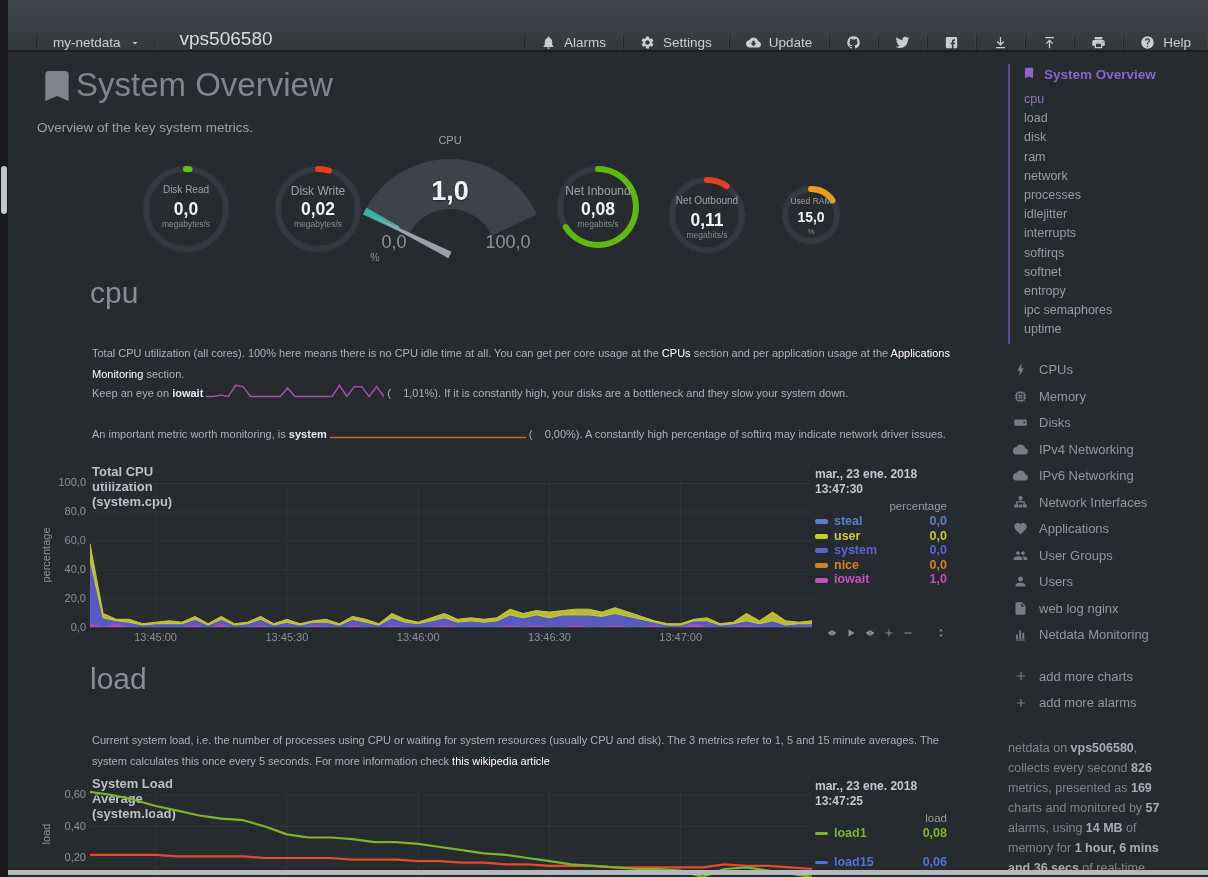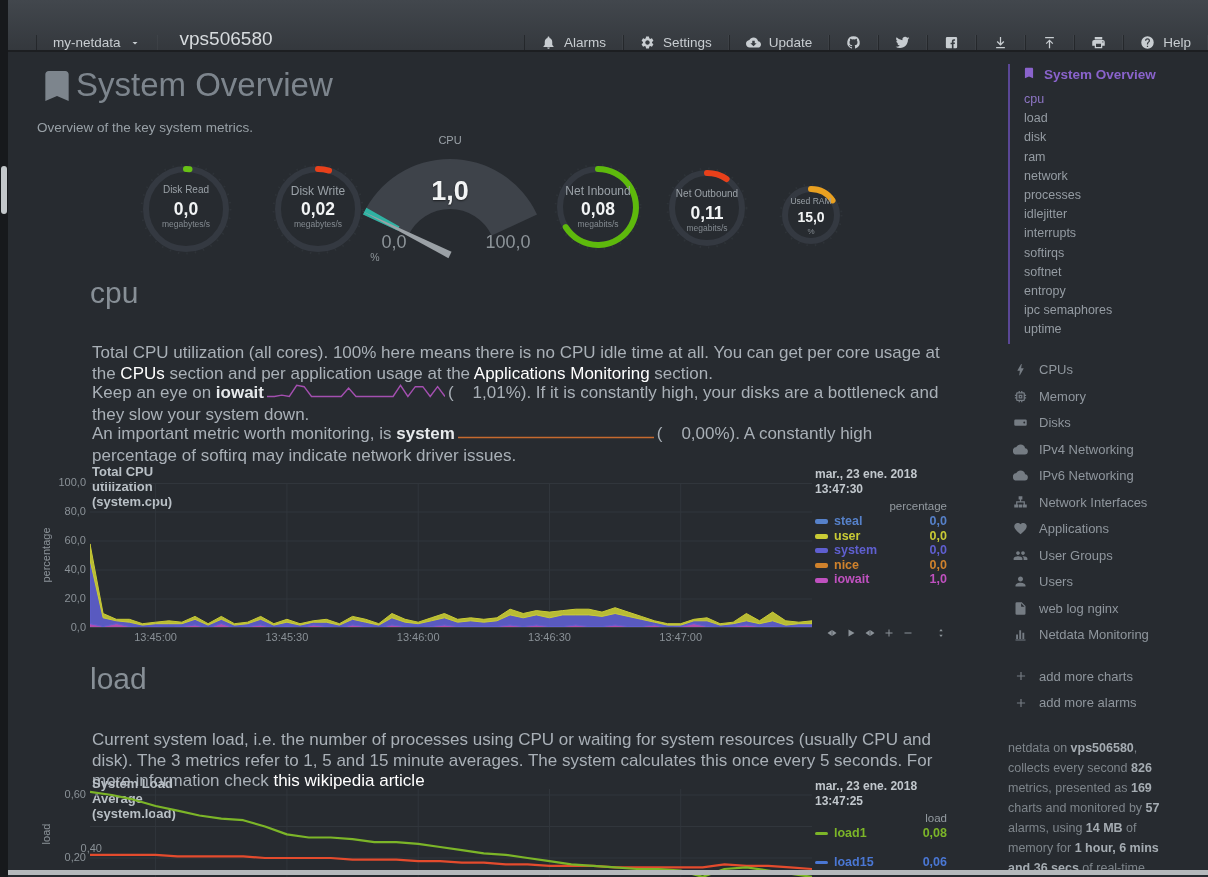--- a/index.html
+++ b/index.html
@@ -21,21 +21,21 @@
   #brand{display:flex;align-items:center;padding:0 22px;color:#d7dbde;font-size:19px;}
   #nav-spacer{flex:1;}
   #menu-btn{margin-left:28px;}
 
   
   #hdr-icon{left:37px;top:66px;color:#7d858d;}
   #hdr-title{left:76px;top:66px;font-size:33px;color:#7d858d;}
   #hdr-sub{left:37px;top:120px;font-size:13.5px;color:#98a0a6;}
 
   h1.sec{position:absolute;left:90px;margin:0;font-weight:normal;font-size:30px;color:#878f96;}
-  .para{position:absolute;left:92px;width:860px;font-size:17px;line-height:20.5px;color:#a9b0b7;}
+  .para{position:absolute;left:92px;width:860px;font-size:11px;line-height:20.5px;color:#a9b0b7;}
   .para .lnk{color:#ffffff;cursor:pointer;}
   .para .b{color:#e6e9eb;font-weight:bold;}
   .spark{display:inline-block;vertical-align:middle;margin:0 3px;}
 
   
   .pie{position:absolute;cursor:crosshair;}
   .pie .pt{position:absolute;width:100%;text-align:center;color:#9aa1a7;}
   .pie .pv{position:absolute;width:100%;text-align:center;color:#f2f4f5;font-weight:bold;}
   .pie .pu{position:absolute;width:100%;text-align:center;color:#848b91;}
   #cpu-gauge{position:absolute;left:362px;top:134px;width:176px;height:130px;cursor:crosshair;}
@@ -201,21 +201,21 @@
       <div class="pie" style="left: 554px; top: 163px; width: 88px; height: 88px;">
         <svg width="88" height="88" style="position:absolute;left:0;top:0;overflow:visible">
       <circle cx="44" cy="44" r="42.5" fill="none" stroke="#2e3338" stroke-width="2" stroke-dasharray="1.5 7"></circle>
       <circle cx="44" cy="44" r="38" fill="none" stroke="#343941" stroke-width="6"></circle>
       <path d="M 44.00 6.00 A 38 38 0 1 1 11.77 64.14" fill="none" stroke="#5eb90c" stroke-width="6" stroke-linecap="round"></path>
     </svg>
     <div class="pt" style="top:21px;font-size:12px">Net Inbound</div>
     <div class="pv" style="top:36px;font-size:17.5px">0,08</div>
     <div class="pu" style="top:56px;font-size:8.5px">megabits/s</div>
       </div>
-      <div class="pie" style="left: 666px; top: 167px; width: 82px; height: 82px;">
+      <div class="pie" style="left: 666px; top: 174px; width: 82px; height: 82px;">
         <svg width="82" height="82" style="position:absolute;left:0;top:0;overflow:visible">
       <circle cx="41" cy="41" r="39.5" fill="none" stroke="#2e3338" stroke-width="2" stroke-dasharray="1.5 7"></circle>
       <circle cx="41" cy="41" r="35" fill="none" stroke="#343941" stroke-width="6"></circle>
       <path d="M 41.00 6.00 A 35 35 0 0 1 60.57 11.98" fill="none" stroke="#e8401a" stroke-width="6" stroke-linecap="round"></path>
     </svg>
     <div class="pt" style="top:21px;font-size:10px">Net Outbound</div>
     <div class="pv" style="top:36px;font-size:17.5px">0,11</div>
     <div class="pu" style="top:56px;font-size:8.5px">megabits/s</div>
       </div>
       <div class="pie" style="left: 779px; top: 183px; width: 64px; height: 64px;">
@@ -310,21 +310,21 @@
         </span>
       </div>
     </div>
 
   <h1 class="sec" style="top:662px;">load</h1>
   <div class="para" style="top:730px;" id="load-p1"><span>Current system load, i.e. the number of processes using CPU or waiting for system resources (usually CPU and disk). The 3 metrics refer to 1, 5 and 15 minute averages. The system calculates this once every 5 seconds. For more information check </span><span class="lnk">this wikipedia article</span></div>
 
   <div class="abs" id="chart2" style="left:0;top:0;">
       <div class="chart-title" style="left:92px;top:776px;">System Load Average (system.load)</div>
       <div class="ylab" style="left:36px;top:788px;">0,60</div>
-      <div class="ylab" style="left:52px;top:820px;margin-top:22px;">0,40</div>
+      <div class="ylab" style="left:36px;top:820px;">0,40</div>
       <div class="ylab" style="left:36px;top:851px;">0,20</div>
       <div class="rotlab" style="left:-4px;top:828px;">load</div>
       <svg width="722" height="88" style="position:absolute;left:90px;top:789px;cursor:crosshair;">
         <line x1="65.6" y1="0" x2="65.6" y2="88" stroke="#31363c" stroke-width="1"></line>
         <line x1="196.9" y1="0" x2="196.9" y2="88" stroke="#31363c" stroke-width="1"></line>
         <line x1="328.2" y1="0" x2="328.2" y2="88" stroke="#31363c" stroke-width="1"></line>
         <line x1="459.5" y1="0" x2="459.5" y2="88" stroke="#31363c" stroke-width="1"></line>
         <line x1="590.7" y1="0" x2="590.7" y2="88" stroke="#31363c" stroke-width="1"></line>
         <line x1="0" y1="6" x2="722" y2="6" stroke="#31363c" stroke-width="1"></line>
         <line x1="0" y1="37.5" x2="722" y2="37.5" stroke="#31363c" stroke-width="1"></line>

